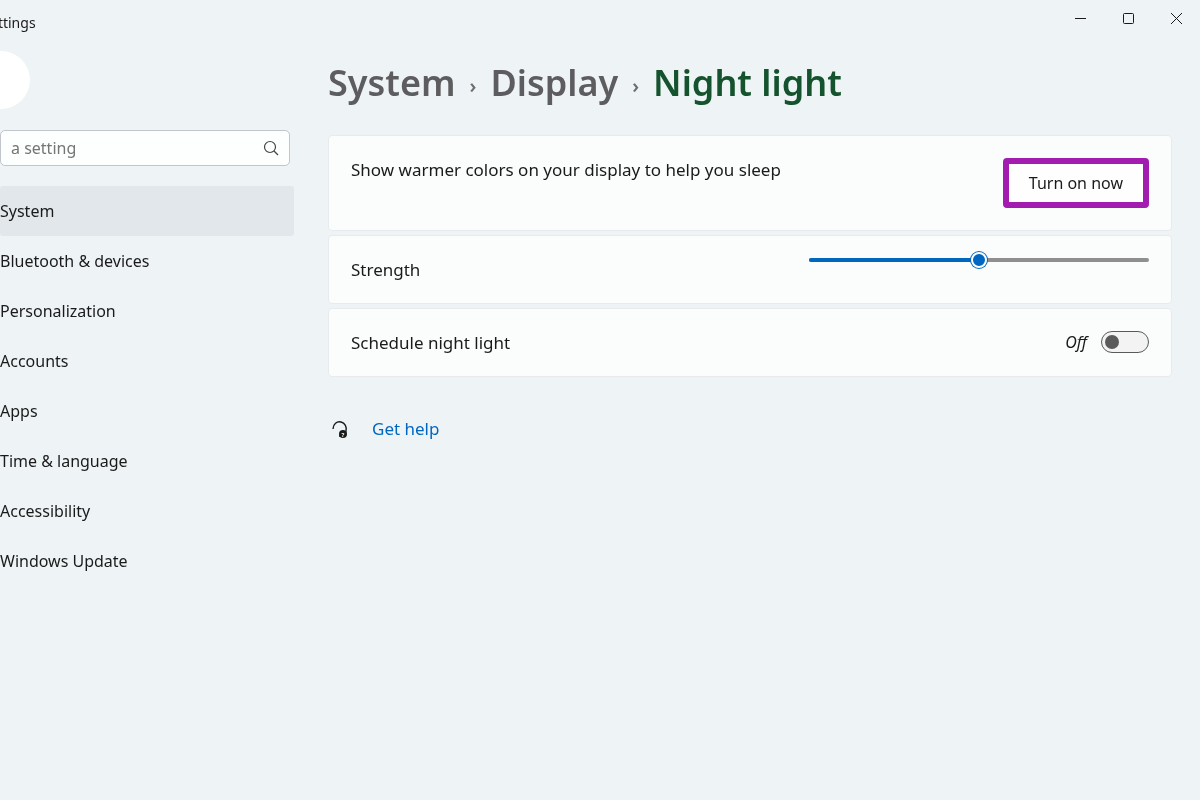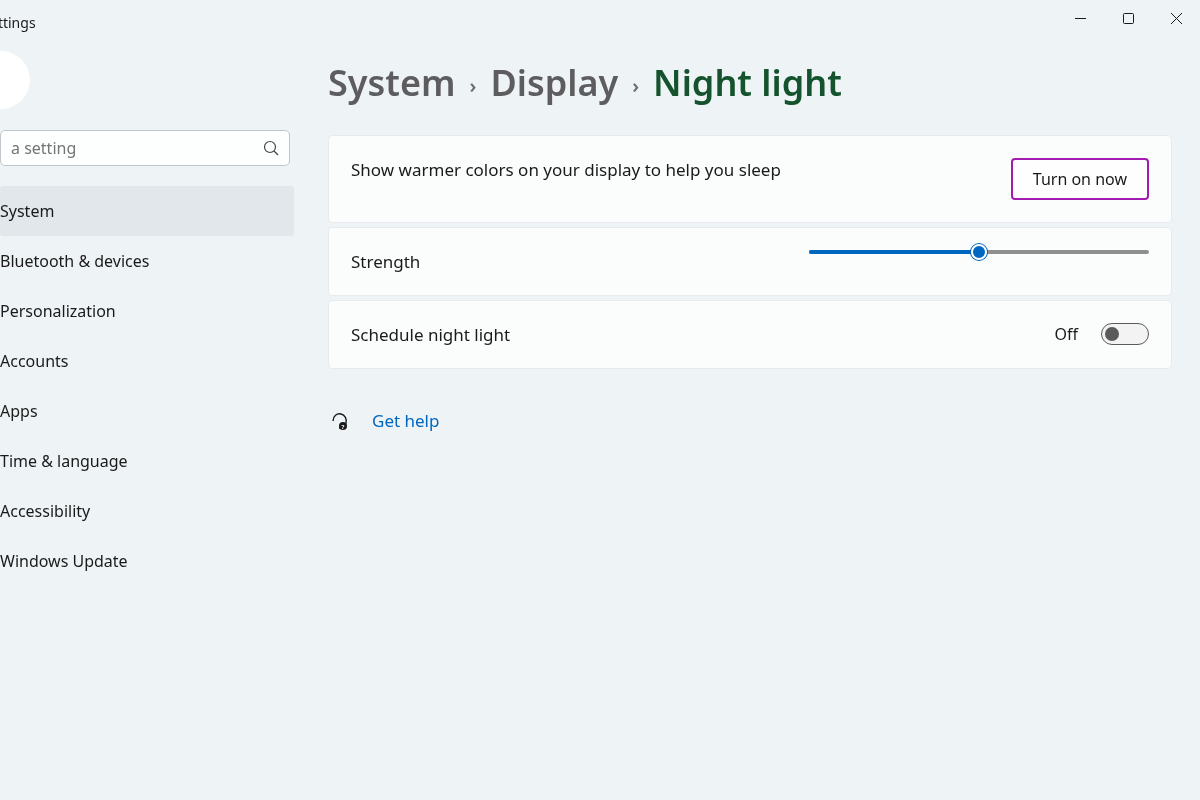--- a/index.html
+++ b/index.html
@@ -152,21 +152,21 @@
       display: flex;
       align-items: flex-start;
       justify-content: space-between;
     }
     .card-label {
       font-size: 17px;
       color: #1a1a1a;
     }
     .btn-secondary {
       background: #fefefe;
-      border: 2px solid #a21caf;
+      border: 6px solid #a21caf;
       border-radius: 4px;
       padding: 8px 20px;
       font-size: 16px;
       color: #1a1a1a;
       cursor: pointer;
     }
     .slider-container {
       display: flex;
       align-items: center;
       flex: 1;
@@ -197,21 +197,22 @@
       width: 16px;
       height: 16px;
       border-radius: 50%;
       background: #0067c0;
       border: 2px solid #fff;
       box-shadow: 0 0 0 1px #0067c0;
     }
     .toggle-wrap {
       display: flex;
       align-items: center;
-      gap: 23px;
+      gap: 14px;
+      font-style: italic;
     }
     .toggle-label {
       font-size: 16px;
       color: #1a1a1a;
     }
     .toggle {
       width: 48px;
       height: 22px;
       border: 1px solid #5a5a5a;
       border-radius: 11px;

